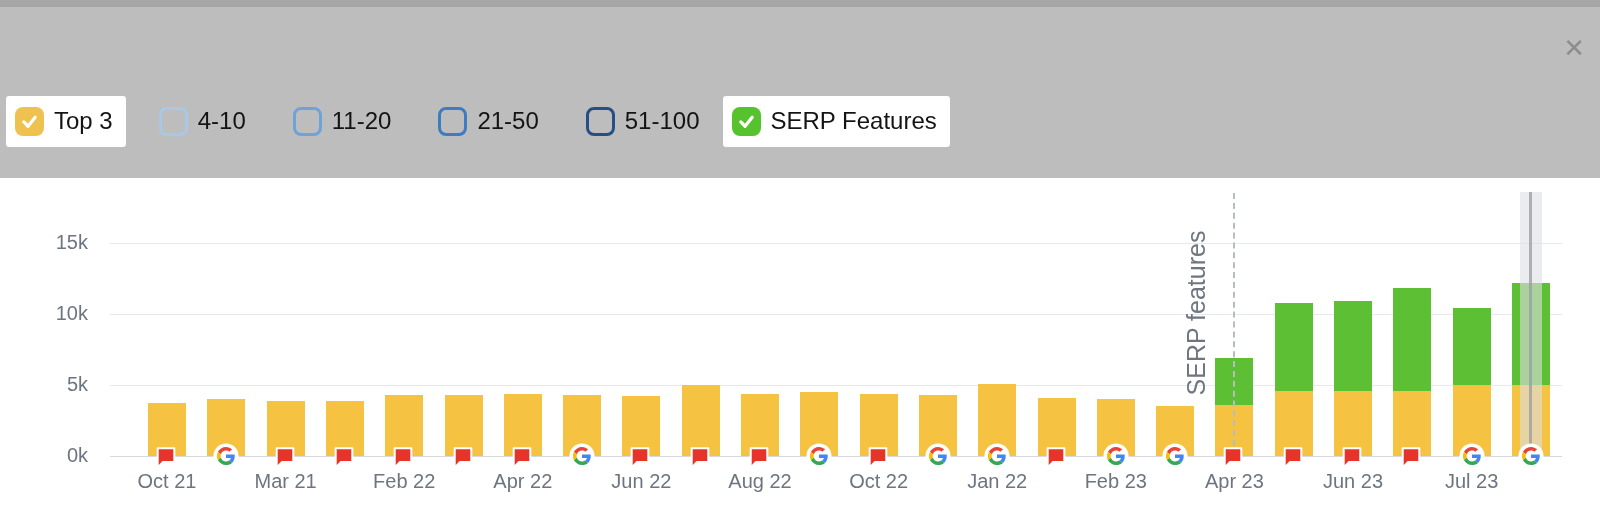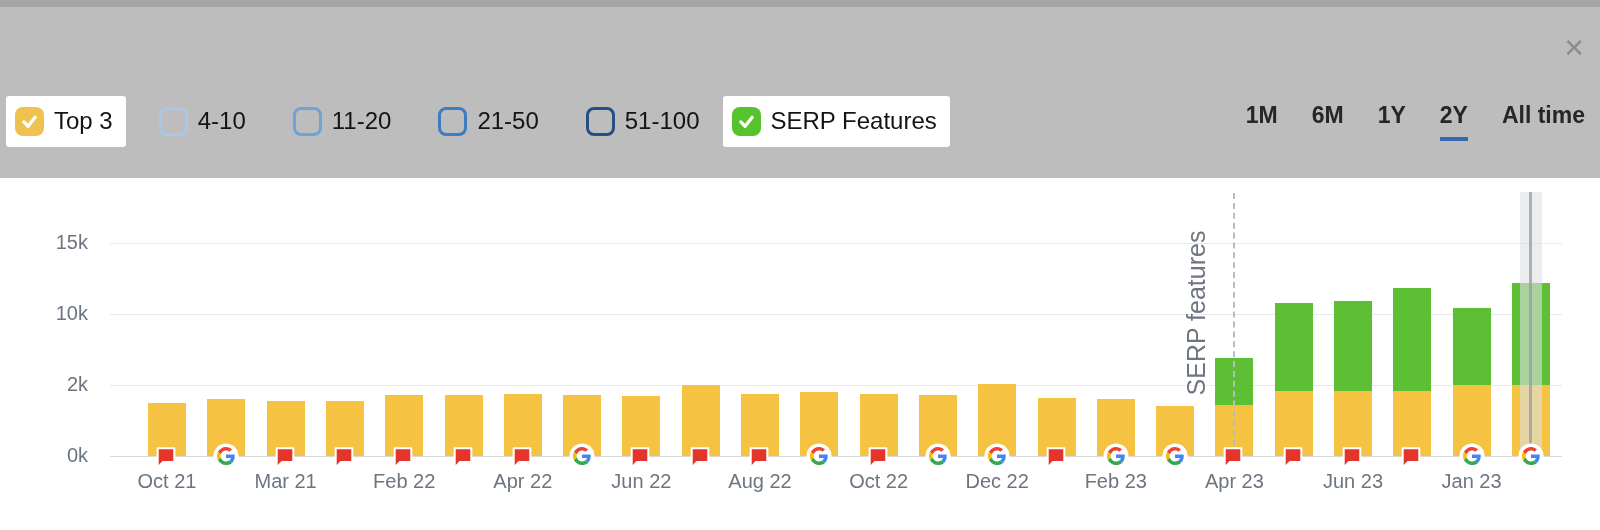--- a/index.html
+++ b/index.html
@@ -76,35 +76,28 @@
             <div class="box" style="background: rgb(86, 194, 45);">
               <svg width="19" height="19" viewBox="0 0 20 20" fill="none">
                 <path d="M4 10.5 l4.5 4.5 L16 5.5" stroke="#fff" stroke-width="3.4" stroke-linecap="round" stroke-linejoin="round"></path>
               </svg>
             </div>
             <div class="cb-label">SERP Features</div>
           </div>
         </div>
 
 
-      <div class="ranges" id="ranges">
-          <div class="range">1M</div>
-          <div class="range">6M</div>
-          <div class="range">1Y</div>
-          <div class="range active" style="border-bottom-color: rgb(53, 104, 175);">2Y</div>
-          <div class="range">All time</div>
-        </div>
     </div>
   </div>
 
   <div class="chart" id="chart">
       <div class="gridline baseline" style="top: 278px;"></div>
       <div class="ylab" style="top: 266px;">0k</div>
       <div class="gridline" style="top: 207px;"></div>
-      <div class="ylab" style="top: 195px;">2k</div>
+      <div class="ylab" style="top: 195px;">5k</div>
       <div class="gridline" style="top: 136px;"></div>
       <div class="ylab" style="top: 124px;">10k</div>
       <div class="gridline" style="top: 65px;"></div>
       <div class="ylab" style="top: 53px;">15k</div>
       <div class="annot" style="width: 220px; height: 30px; line-height: 30px; left: 1086.4px; top: 120px;">SERP features</div>
       <div style="position: absolute; z-index: 3; left: 148px; top: 0px; width: 38px; height: 278px;">
         <div class="bar-seg" style="left: 0px; width: 100%; background: rgb(245, 194, 66); top: 225.46px; height: 52.54px;"></div>
       </div>
       <div style="position: absolute; z-index: 3; left: 207.3px; top: 0px; width: 38px; height: 278px;">
         <div class="bar-seg" style="left: 0px; width: 100%; background: rgb(245, 194, 66); top: 221.2px; height: 56.8px;"></div>
@@ -358,19 +351,19 @@
           </g>
         </svg>
       </div>
       <div class="xlab" style="left: 107px;">Oct 21</div>
       <div class="xlab" style="left: 225.6px;">Mar 21</div>
       <div class="xlab" style="left: 344.2px;">Feb 22</div>
       <div class="xlab" style="left: 462.8px;">Apr 22</div>
       <div class="xlab" style="left: 581.4px;">Jun 22</div>
       <div class="xlab" style="left: 700px;">Aug 22</div>
       <div class="xlab" style="left: 818.6px;">Oct 22</div>
-      <div class="xlab" style="left: 937.2px;">Dec 22</div>
+      <div class="xlab" style="left: 937.2px;">Jan 22</div>
       <div class="xlab" style="left: 1055.8px;">Feb 23</div>
       <div class="xlab" style="left: 1174.4px;">Apr 23</div>
       <div class="xlab" style="left: 1293px;">Jun 23</div>
-      <div class="xlab" style="left: 1411.6px;">Jan 23</div>
+      <div class="xlab" style="left: 1411.6px;">Jul 23</div>
     </div>
 </div>
 
 </body></html>

